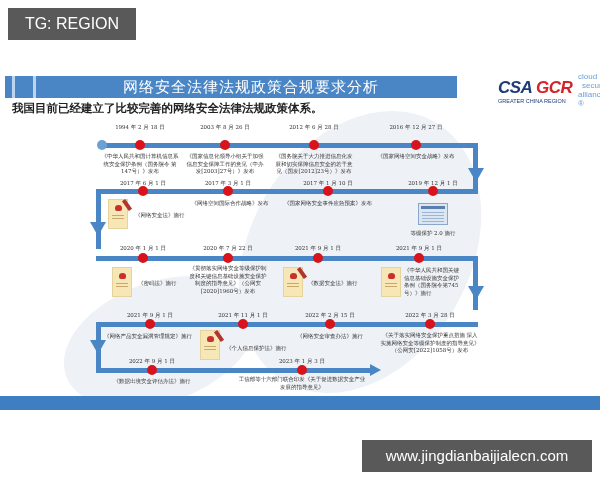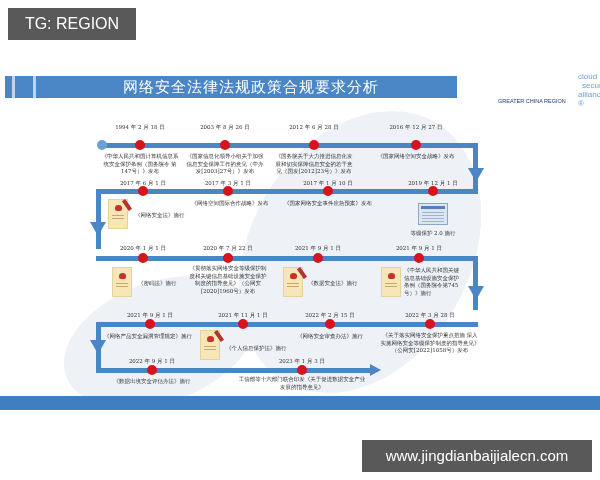--- a/index.html
+++ b/index.html
@@ -43,28 +43,30 @@
   <div class="bg-swoosh" style="left:250px;top:40px;width:220px;height:300px;transform:rotate(30deg);"></div>
   <div class="bg-swoosh" style="left:60px;top:220px;width:200px;height:120px;transform:rotate(-20deg);"></div>
 
   <div class="titlebar">
     <div class="stripe" style="left:7px;"></div>
     <div class="stripe" style="left:28px;"></div>
     <div class="title">网络安全法律法规政策合规要求分析</div>
   </div>
 
   <div class="logo">
+    <div class="csa"><span>CSA</span> <span class="gcr">GCR</span></div>
     <div class="cloud">
       <div>cloud</div>
       <div style="padding-left:4px">security</div>
       <div>alliance ®</div>
     </div>
     <div class="region">GREATER CHINA REGION</div>
   </div>
 
+  <div class="subtitle">我国目前已经建立了比较完善的网络安全法律法规政策体系。</div>
 
   <div class="track" style="left:100px;top:81px;width:378px;height:5px;"></div>
   <div class="track" style="left:473px;top:81px;width:5px;height:50px;"></div>
   <div class="arrow-down" style="left:468px;top:106px;"></div>
   <div class="dot start" style="left:102px;top:83px;"></div>
 
   <div class="date" style="left:140px;top:62px;">1994 年 2 月 18 日</div>
   <div class="dot" style="left:140px;top:83px;"></div>
   <div class="desc" style="left:140px;top:91px;width:82px;">《中华人民共和国计算机信息系统安全保护条例（国务院令 第147号）》发布</div>
 

